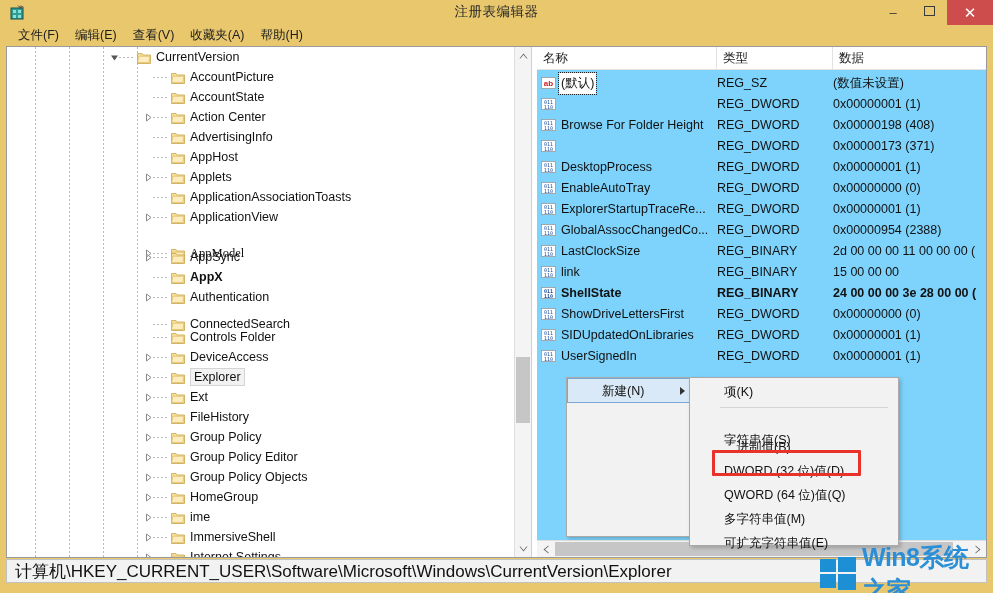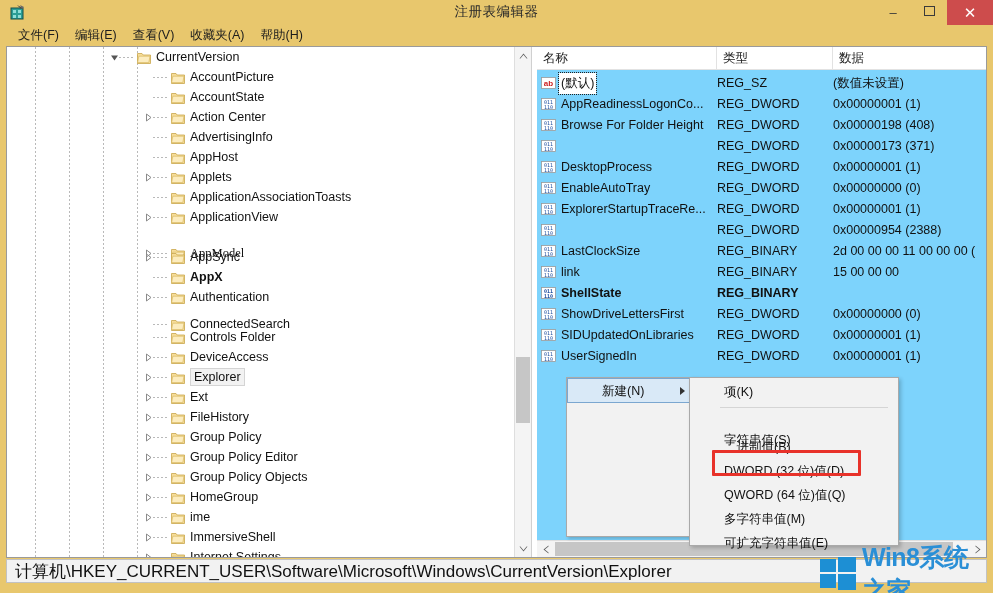--- a/index.html
+++ b/index.html
@@ -537,21 +537,20 @@
             <span class="cell-name focusrect">(默认)</span>
             <span class="cell-type">REG_SZ</span>
             <span class="cell-data">(数值未设置)</span>
           </div>
           <div class="list-row" style="top: 47px;">
             <span class="val-ico"><svg width="15" height="14" viewBox="0 0 15 14">
                 <rect x="0.5" y="1.5" width="14" height="11" fill="#fff" stroke="#9a9a9a" stroke-width="0.8"></rect>
                 <text x="7.5" y="6.6" font-size="5" font-family="monospace" fill="#1f4fa0" text-anchor="middle">011</text>
                 <text x="7.5" y="11.6" font-size="5" font-family="monospace" fill="#1f4fa0" text-anchor="middle">110</text>
               </svg></span>
-            <span class="cell-name">AppReadinessLogonCo...</span>
             <span class="cell-type">REG_DWORD</span>
             <span class="cell-data">0x00000001 (1)</span>
           </div>
           <div class="list-row" style="top: 68px;">
             <span class="val-ico"><svg width="15" height="14" viewBox="0 0 15 14">
                 <rect x="0.5" y="1.5" width="14" height="11" fill="#fff" stroke="#9a9a9a" stroke-width="0.8"></rect>
                 <text x="7.5" y="6.6" font-size="5" font-family="monospace" fill="#1f4fa0" text-anchor="middle">011</text>
                 <text x="7.5" y="11.6" font-size="5" font-family="monospace" fill="#1f4fa0" text-anchor="middle">110</text>
               </svg></span>
             <span class="cell-name">Browse For Folder Height</span>
@@ -596,20 +595,21 @@
             <span class="cell-name">ExplorerStartupTraceRe...</span>
             <span class="cell-type">REG_DWORD</span>
             <span class="cell-data">0x00000001 (1)</span>
           </div>
           <div class="list-row" style="top: 173px;">
             <span class="val-ico"><svg width="15" height="14" viewBox="0 0 15 14">
                 <rect x="0.5" y="1.5" width="14" height="11" fill="#fff" stroke="#9a9a9a" stroke-width="0.8"></rect>
                 <text x="7.5" y="6.6" font-size="5" font-family="monospace" fill="#1f4fa0" text-anchor="middle">011</text>
                 <text x="7.5" y="11.6" font-size="5" font-family="monospace" fill="#1f4fa0" text-anchor="middle">110</text>
               </svg></span>
+            <span class="cell-name">GlobalAssocChangedCo...</span>
             <span class="cell-type">REG_DWORD</span>
             <span class="cell-data">0x00000954 (2388)</span>
           </div>
           <div class="list-row" style="top: 194px;">
             <span class="val-ico"><svg width="15" height="14" viewBox="0 0 15 14">
                 <rect x="0.5" y="1.5" width="14" height="11" fill="#fff" stroke="#9a9a9a" stroke-width="0.8"></rect>
                 <text x="7.5" y="6.6" font-size="5" font-family="monospace" fill="#1f4fa0" text-anchor="middle">011</text>
                 <text x="7.5" y="11.6" font-size="5" font-family="monospace" fill="#1f4fa0" text-anchor="middle">110</text>
               </svg></span>
             <span class="cell-name">LastClockSize</span>
@@ -627,20 +627,21 @@
             <span class="cell-data">15 00 00 00</span>
           </div>
           <div class="list-row" style="top: 236px; font-weight: bold;">
             <span class="val-ico"><svg width="15" height="14" viewBox="0 0 15 14">
                 <rect x="0.5" y="1.5" width="14" height="11" fill="#fff" stroke="#9a9a9a" stroke-width="0.8"></rect>
                 <text x="7.5" y="6.6" font-size="5" font-family="monospace" fill="#1f4fa0" text-anchor="middle">011</text>
                 <text x="7.5" y="11.6" font-size="5" font-family="monospace" fill="#1f4fa0" text-anchor="middle">110</text>
               </svg></span>
             <span class="cell-name">ShellState</span>
             <span class="cell-type">REG_BINARY</span>
+            <span class="cell-data">24 00 00 00 3e 28 00 00 (</span>
           </div>
           <div class="list-row" style="top: 257px;">
             <span class="val-ico"><svg width="15" height="14" viewBox="0 0 15 14">
                 <rect x="0.5" y="1.5" width="14" height="11" fill="#fff" stroke="#9a9a9a" stroke-width="0.8"></rect>
                 <text x="7.5" y="6.6" font-size="5" font-family="monospace" fill="#1f4fa0" text-anchor="middle">011</text>
                 <text x="7.5" y="11.6" font-size="5" font-family="monospace" fill="#1f4fa0" text-anchor="middle">110</text>
               </svg></span>
             <span class="cell-name">ShowDriveLettersFirst</span>
             <span class="cell-type">REG_DWORD</span>
             <span class="cell-data">0x00000000 (0)</span>

